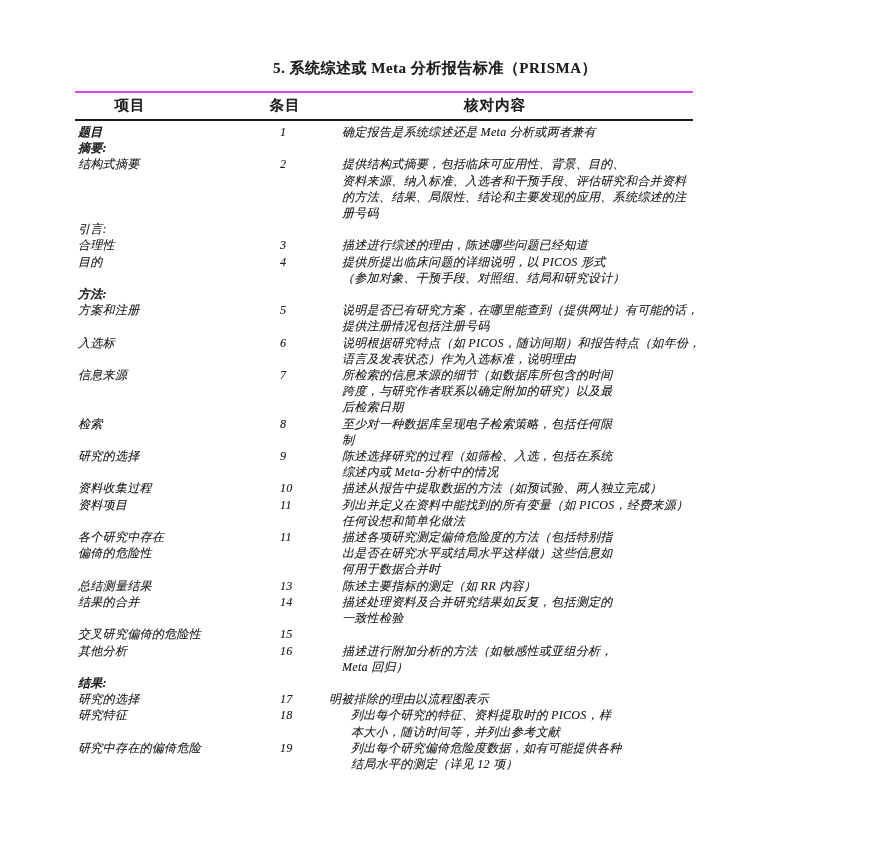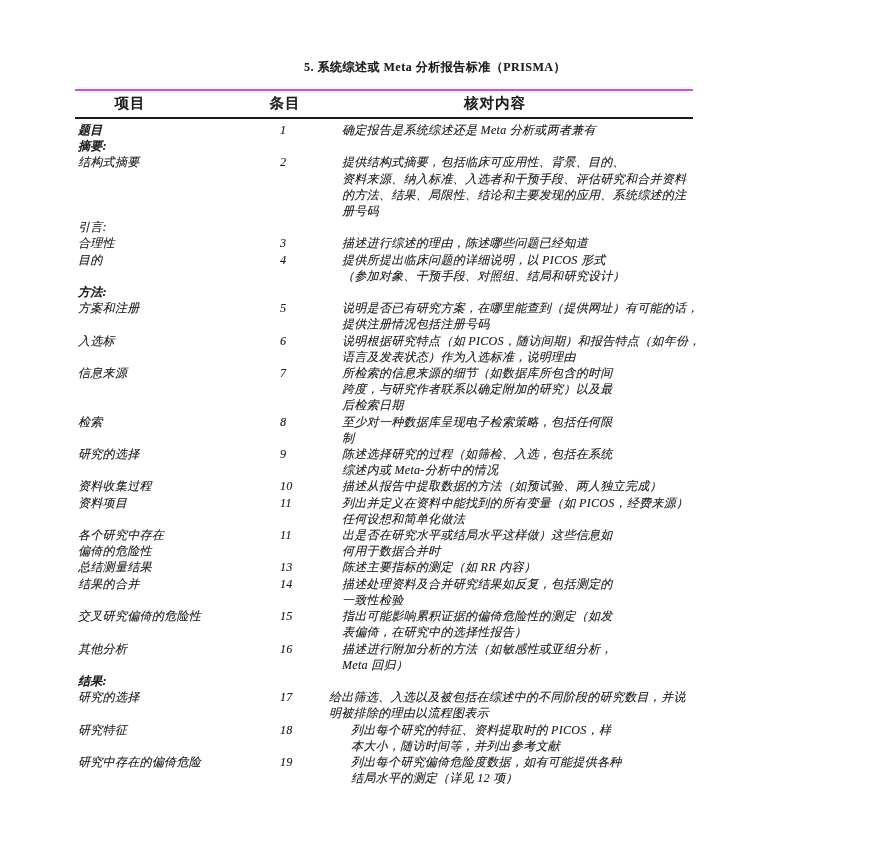--- a/index.html
+++ b/index.html
@@ -11,21 +11,21 @@
     height: 842px;
     background: #ffffff;
     overflow: hidden;
     font-family: "Liberation Serif", "DejaVu Serif", serif;
     color: #1d1d1d;
     text-shadow: 0.2px 0.2px 0.35px rgba(20,20,20,0.35);
   }
   .doc-title {
     padding-top: 59px;
     text-align: center;
-    font-size: 12px;
+    font-size: 15px;
     font-weight: bold;
     letter-spacing: 0.5px;
   }
   .prisma-table {
     margin: 13px 0 0 75px;
     width: 618px;
   }
   .thead {
     display: grid;
     grid-template-columns: 110px 200px 220px;
@@ -199,20 +199,21 @@
             <div>任何设想和简单化做法</div>
           </div>
         </div>
         <div class="row">
           <div class="col1">
             <div>各个研究中存在</div>
             <div>偏倚的危险性</div>
           </div>
           <div class="col2">11</div>
           <div class="col3">
+            <div>描述各项研究测定偏倚危险度的方法（包括特别指</div>
             <div>出是否在研究水平或结局水平这样做）这些信息如</div>
             <div>何用于数据合并时</div>
           </div>
         </div>
         <div class="row">
           <div class="col1">
             <div>总结测量结果</div>
           </div>
           <div class="col2">13</div>
           <div class="col3">
@@ -227,24 +228,20 @@
           <div class="col3">
             <div>描述处理资料及合并研究结果如反复，包括测定的</div>
             <div>一致性检验</div>
           </div>
         </div>
         <div class="row">
           <div class="col1">
             <div>交叉研究偏倚的危险性</div>
           </div>
           <div class="col2">15</div>
-          <div class="col3">
-            <div>指出可能影响累积证据的偏倚危险性的测定（如发</div>
-            <div>表偏倚，在研究中的选择性报告）</div>
-          </div>
         </div>
         <div class="row">
           <div class="col1">
             <div>其他分析</div>
           </div>
           <div class="col2">16</div>
           <div class="col3">
             <div>描述进行附加分析的方法（如敏感性或亚组分析，</div>
             <div>Meta 回归）</div>
           </div>
@@ -255,21 +252,20 @@
           </div>
           <div class="col2"></div>
           <div class="col3"></div>
         </div>
         <div class="row indent-out">
           <div class="col1">
             <div>研究的选择</div>
           </div>
           <div class="col2">17</div>
           <div class="col3">
-            <div>给出筛选、入选以及被包括在综述中的不同阶段的研究数目，并说</div>
             <div>明被排除的理由以流程图表示</div>
           </div>
         </div>
         <div class="row indent-in">
           <div class="col1">
             <div>研究特征</div>
           </div>
           <div class="col2">18</div>
           <div class="col3">
             <div>列出每个研究的特征、资料提取时的 PICOS，样</div>

